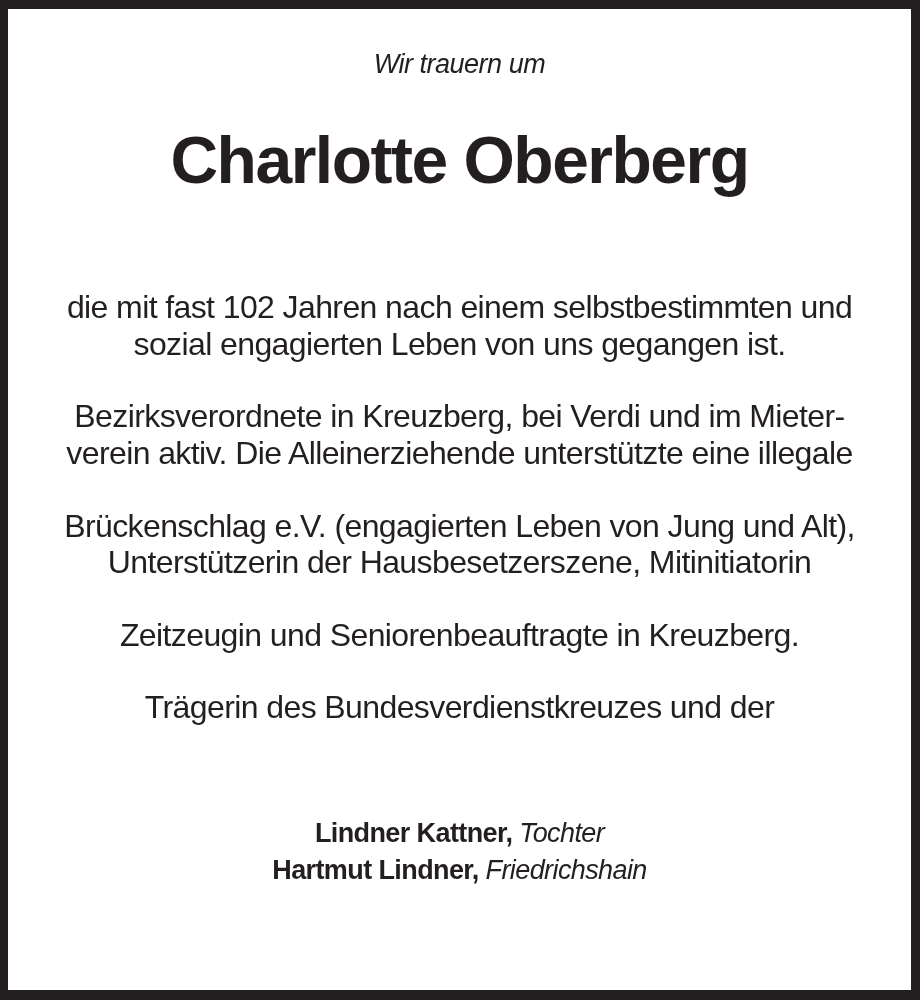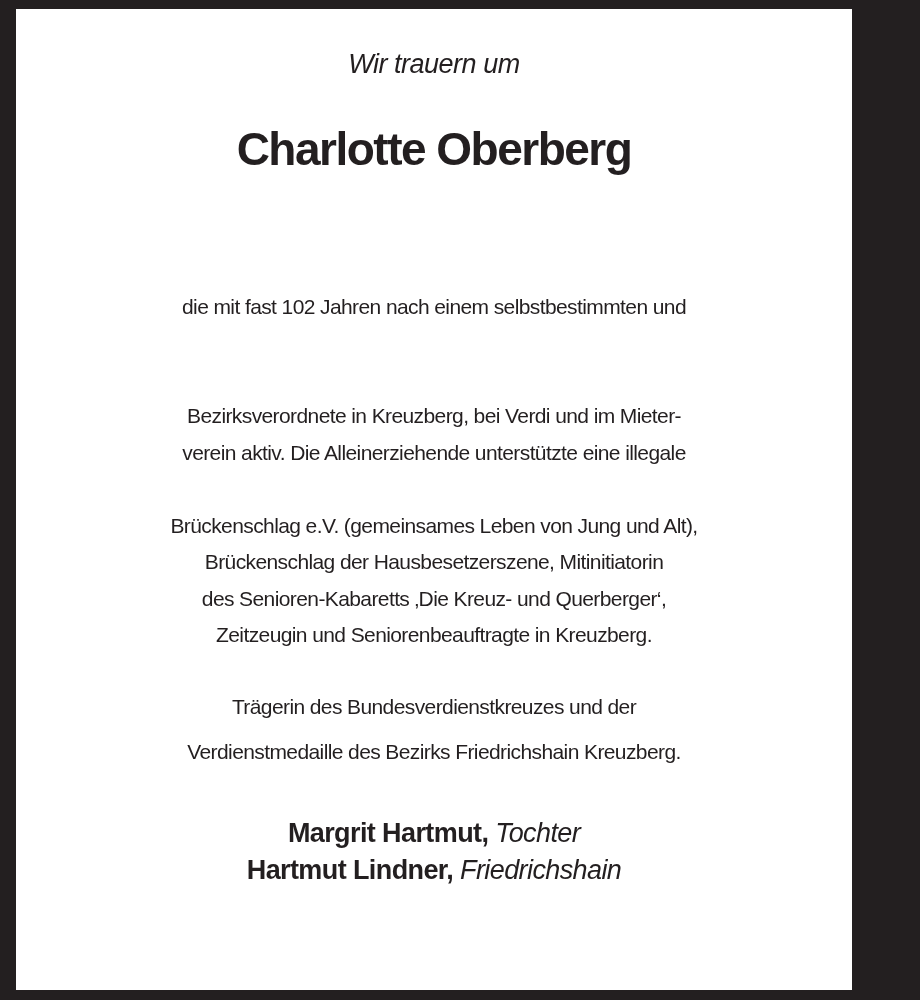--- a/index.html
+++ b/index.html
@@ -4,82 +4,81 @@
   <style>
     html, body { margin: 0; padding: 0; }
     body {
       width: 920px; height: 1000px;
       background: #231f20;
       position: relative;
       overflow: hidden;
     }
     .card {
       position: absolute;
-      left: 16px; top: 9px;
-      width: 836px; height: 981px;
+      left: 8px; top: 9px;
+      width: 903px; height: 981px;
       background: #ffffff;
       color: #231f20;
       font-family: "Liberation Sans", "DejaVu Sans", sans-serif;
       text-align: center;
     }
     .line {
       position: absolute;
       left: 0; right: 0;
       white-space: nowrap;
     }
     .intro {
       top: 40px;
       font-size: 27px;
       font-style: italic;
       letter-spacing: -0.5px;
     }
     .name {
       top: 115px;
-      font-size: 46px;
+      font-size: 66px;
       font-weight: bold;
       letter-spacing: -1.5px;
       line-height: 1.1;
     }
     .dates {
       top: 208px;
       font-size: 27px;
       font-style: italic;
       letter-spacing: -0.5px;
       word-spacing: 2px;
     }
     .dates .dash { display: inline-block; margin: 0 16px; }
     .body-text {
-      font-size: 21px;
+      font-size: 32px;
       letter-spacing: -0.6px;
       line-height: 34px;
     }
     .sig {
       font-size: 27px;
       letter-spacing: -0.6px;
     }
     .sig b { font-weight: bold; }
     .sig i { font-style: italic; font-weight: normal; }
   </style>
 </head>
 <body>
 
 <div class="card">
   <div class="line intro">Wir trauern um</div>
   <div class="line name">Charlotte Oberberg</div>
 
   <div class="line body-text" style="top:281px">die mit fast 102 Jahren nach einem selbstbestimmten und</div>
+  <div class="line body-text" style="top:318px">sozial engagierten Leben von uns gegangen ist.</div>
   <div class="line body-text" style="top:427px">verein aktiv. Die Alleinerziehende unterstützte eine illegale</div>
   <div class="line body-text" style="top:390px">Bezirksverordnete in Kreuzberg, bei Verdi und im Mieter-</div>
-  <div class="line body-text" style="top:500px">Brückenschlag e.V. (gemeinsames Leben von Jung und Alt),</div>
-  <div class="line body-text" style="top:536px">Brückenschlag der Hausbesetzerszene, Mitinitiatorin</div>
-  <div class="line body-text" style="top:573px">des Senioren-Kabaretts ‚Die Kreuz- und Querberger‘,</div>
+  <div class="line body-text" style="top:500px">Brückenschlag e.V. (engagierten Leben von Jung und Alt),</div>
+  <div class="line body-text" style="top:536px">Unterstützerin der Hausbesetzerszene, Mitinitiatorin</div>
   <div class="line body-text" style="top:681px">Trägerin des Bundesverdienstkreuzes und der</div>
 
   <div class="line body-text" style="top:609px">Zeitzeugin und Seniorenbeauftragte in Kreuzberg.</div>
-  <div class="line body-text" style="top:726px">Verdienstmedaille des Bezirks Friedrichshain Kreuzberg.</div>
 
   <div class="line sig" style="top:809px">
-    <b>Margrit Hartmut,</b> <i>Tochter</i>
+    <b>Lindner Kattner,</b> <i>Tochter</i>
   </div>
   <div class="line sig" style="top:846px">
     <b>Hartmut Lindner,</b> <i>Friedrichshain</i>
   </div>
 </div>
 
 </body></html>

